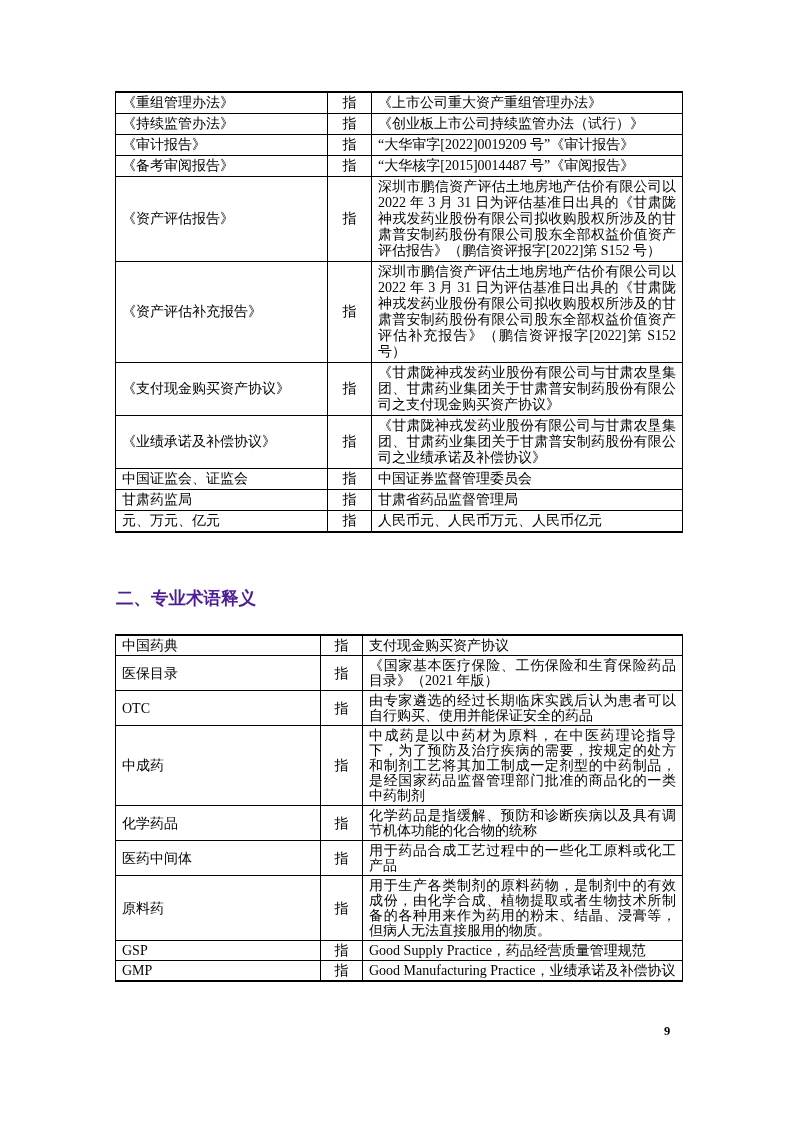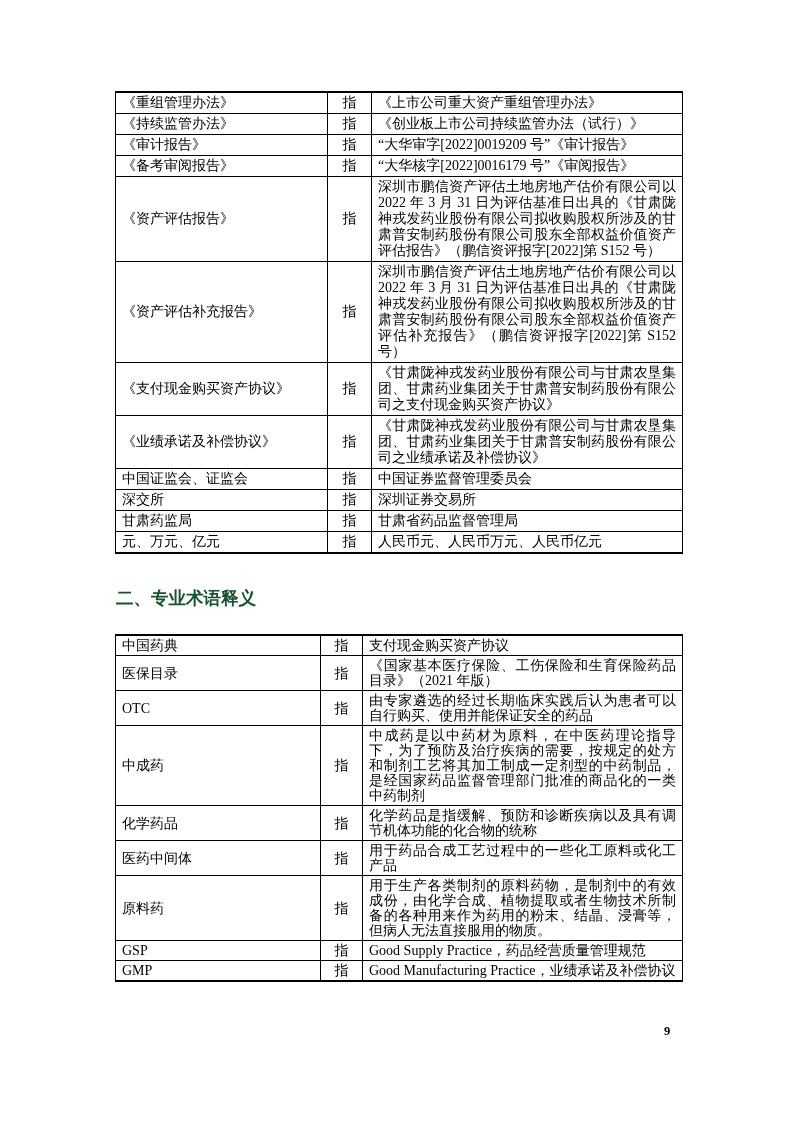--- a/index.html
+++ b/index.html
@@ -37,21 +37,21 @@
   td.def { text-align: justify; }
   .section-title {
     position: absolute;
     left: 116px;
     top: 586px;
     margin: 0;
     font-family: "Liberation Sans", "DejaVu Sans", sans-serif;
     font-weight: bold;
     font-size: 17.5px;
     line-height: 24px;
-    color: #14532d;
+    color: #4c1d95;
   }
   .page-number {
     position: absolute;
     left: 664px;
     top: 1024px;
     font-size: 12.5px;
     font-weight: bold;
     font-family: "Liberation Serif", "DejaVu Serif", serif;
     color: #000000;
   }
@@ -79,21 +79,21 @@
         <td class="def">《创业板上市公司持续监管办法（试行）》</td>
       </tr>
       <tr>
         <td class="term">《审计报告》</td>
         <td class="zhi">指</td>
         <td class="def">“大华审字[2022]0019209 号”《审计报告》</td>
       </tr>
       <tr>
         <td class="term">《备考审阅报告》</td>
         <td class="zhi">指</td>
-        <td class="def">“大华核字[2022]0016179 号”《审阅报告》</td>
+        <td class="def">“大华核字[2015]0014487 号”《审阅报告》</td>
       </tr>
       <tr>
         <td class="term">《资产评估报告》</td>
         <td class="zhi">指</td>
         <td class="def">深圳市鹏信资产评估土地房地产估价有限公司以 2022 年 3 月 31 日为评估基准日出具的《甘肃陇神戎发药业股份有限公司拟收购股权所涉及的甘肃普安制药股份有限公司股东全部权益价值资产评估报告》（鹏信资评报字[2022]第 S152 号）</td>
       </tr>
       <tr>
         <td class="term">《资产评估补充报告》</td>
         <td class="zhi">指</td>
         <td class="def">深圳市鹏信资产评估土地房地产估价有限公司以 2022 年 3 月 31 日为评估基准日出具的《甘肃陇神戎发药业股份有限公司拟收购股权所涉及的甘肃普安制药股份有限公司股东全部权益价值资产评估补充报告》（鹏信资评报字[2022]第 S152 号）</td>
@@ -105,25 +105,20 @@
       </tr>
       <tr>
         <td class="term">《业绩承诺及补偿协议》</td>
         <td class="zhi">指</td>
         <td class="def">《甘肃陇神戎发药业股份有限公司与甘肃农垦集团、甘肃药业集团关于甘肃普安制药股份有限公司之业绩承诺及补偿协议》</td>
       </tr>
       <tr>
         <td class="term">中国证监会、证监会</td>
         <td class="zhi">指</td>
         <td class="def">中国证券监督管理委员会</td>
-      </tr>
-      <tr>
-        <td class="term">深交所</td>
-        <td class="zhi">指</td>
-        <td class="def">深圳证券交易所</td>
       </tr>
       <tr>
         <td class="term">甘肃药监局</td>
         <td class="zhi">指</td>
         <td class="def">甘肃省药品监督管理局</td>
       </tr>
       <tr>
         <td class="term">元、万元、亿元</td>
         <td class="zhi">指</td>
         <td class="def">人民币元、人民币万元、人民币亿元</td>

